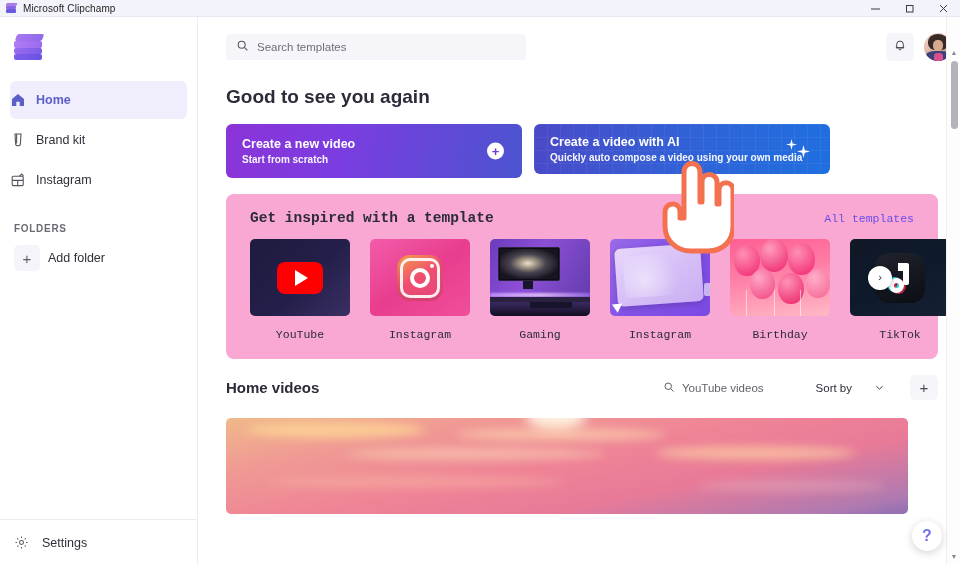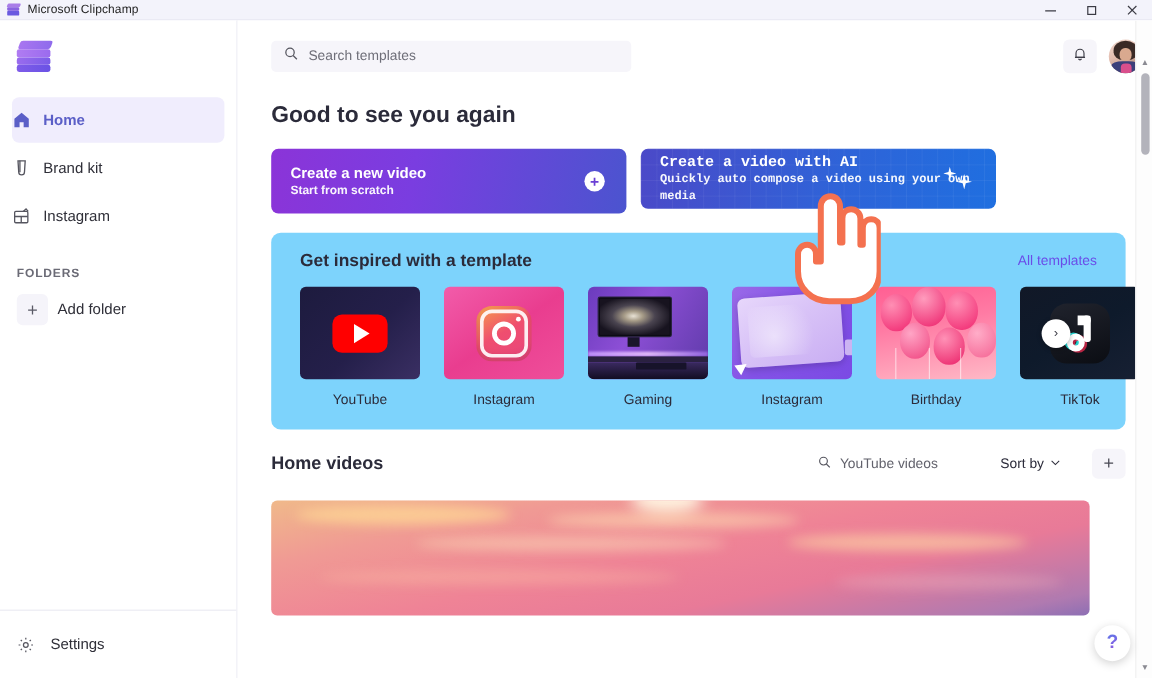--- a/index.html
+++ b/index.html
@@ -61,21 +61,21 @@
     padding-left: 4px; cursor: pointer;
   }
   .add-folder .plusbox {
     width: 26px; height: 26px; border-radius: 5px; background: #f5f4fa;
     display: flex; align-items: center; justify-content: center; color: #5a5a66; font-size: 15px;
     margin-right: 8px;
   }
   .add-folder .lbl { font-size: 12.5px; color: #2f2f38; }
   .sb-spacer { flex: 1; }
   .settings {
-    border-top: 1px solid #ececf3; height: 57px; display: flex; align-items: center;
+    border-top: 1px solid #ececf3; height: 46px; display: flex; align-items: center;
     padding-left: 14px; cursor: pointer;
   }
   .settings .ico { width: 28px; color: #55555f; display: flex; align-items: center; }
   .settings .lbl { font-size: 12.5px; color: #2f2f38; }
   
   .main { flex: 1; position: relative; background: #ffffff; overflow: hidden; }
   .topbar { height: 60px; display: flex; align-items: center; padding: 0 8px 0 28px; }
   .search-box {
     width: 300px; height: 26px; background: #f6f5fa; border-radius: 4px;
     display: flex; align-items: center; padding: 0 10px; gap: 8px;
@@ -100,21 +100,21 @@
   .avatar .shirt { position: absolute; left: 10px; bottom: 0; width: 9px; height: 8px;
     background: #d94f8c; border-radius: 40% 40% 0 0; }
   .greeting { font-size: 19px; font-weight: 700; color: #2b2b3a; padding: 9px 0 0 28px; }
   
   .heroes { display: flex; gap: 12px; padding: 16px 0 0 28px; }
   .hero {
     border-radius: 6px; padding: 13px 16px; color: #fff; position: relative; cursor: pointer;
     overflow: hidden; display: flex; align-items: center;
   }
   .hero-new { width: 296px; height: 54px; background: linear-gradient(100deg,#8b34d8 0%, #7a3de0 40%, #4b54cf 100%); }
-  .hero-ai  { width: 296px; height: 50px; background: linear-gradient(100deg,#4b49c8 0%, #2f63d8 55%, #1f6fe0 100%); font-family: Liberation Mono, monospace; }
+  .hero-ai  { width: 296px; height: 50px; background: linear-gradient(100deg,#4b49c8 0%, #2f63d8 55%, #1f6fe0 100%); }
   .hero-ai::before {
     content: ""; position: absolute; inset: 0;
     background-image: linear-gradient(rgba(255,255,255,.10) 1px, transparent 1px),
                       linear-gradient(90deg, rgba(255,255,255,.10) 1px, transparent 1px);
     background-size: 13px 13px; opacity: .55;
   }
   .hero .txt { position: relative; z-index: 2; }
   .hero .t1 { font-size: 12.5px; font-weight: 700; line-height: 16px; }
   .hero .t2 { font-size: 10px; font-weight: 600; opacity: .95; line-height: 14px; margin-top: 1px; }
   .hero .badge { position: absolute; right: 18px; top: 50%; transform: translateY(-50%); z-index: 2; }
@@ -123,21 +123,21 @@
     display: flex; align-items: center; justify-content: center; font-size: 13px; font-weight: 700;
     line-height: 1;
   }
   .sparkles { position: relative; width: 26px; height: 20px; }
   .spark { position: absolute; background: #fff; }
   .spark.s1 { width: 11px; height: 11px; left: 0; top: 0;
     clip-path: polygon(50% 0,60% 40%,100% 50%,60% 60%,50% 100%,40% 60%,0 50%,40% 40%); }
   .spark.s2 { width: 13px; height: 13px; left: 11px; top: 6px;
     clip-path: polygon(50% 0,60% 40%,100% 50%,60% 60%,50% 100%,40% 60%,0 50%,40% 40%); }
   
-  .tpl-panel { margin: 16px 22px 0 28px; background: #7dd3fc; border-radius: 8px; padding: 16px 24px 18px 24px; }
+  .tpl-panel { margin: 16px 22px 0 28px; background: #f9a8d4; border-radius: 8px; padding: 16px 24px 18px 24px; font-family: Liberation Mono, monospace; }
   .tpl-head { display: flex; align-items: center; }
   .tpl-title { font-size: 14.5px; font-weight: 700; color: #2b2b3a; }
   .tpl-spacer { flex: 1; }
   .all-templates { font-size: 11.5px; color: #6a4ce8; cursor: pointer; }
   .tpl-row { display: flex; gap: 20px; margin-top: 13px; }
   .tpl { width: 100px; cursor: pointer; }
   .thumb { width: 100px; height: 77px; border-radius: 5px; overflow: hidden; position: relative; }
   .tpl-cap { text-align: center; font-size: 11.5px; color: #2b2b3a; margin-top: 12px; }
   
   .th-yt { background: linear-gradient(135deg,#1d1b3e 0%, #241f4a 55%, #3a2f63 100%); display: flex; align-items: center; justify-content: center; }
@@ -196,21 +196,21 @@
     width: 24px; height: 24px; border-radius: 50%; background: #fff;
     display: flex; align-items: center; justify-content: center; color: #3a3a44; font-size: 11px;
     box-shadow: 0 1px 4px rgba(0,0,0,.3); cursor: pointer;
   }
   
   .yv-head { display: flex; align-items: center; padding: 16px 22px 0 28px; }
   .yv-title { font-size: 15px; font-weight: 700; color: #2b2b3a; }
   .yv-spacer { flex: 1; }
   .yv-search { display: flex; align-items: center; gap: 7px; margin-right: 52px; cursor: text; }
   .yv-search .ph { font-size: 11.5px; color: #62626c; }
-  .sortby { display: flex; align-items: center; gap: 5px; font-size: 11.5px; color: #2b2b3a; cursor: pointer; margin-right: 26px; }
+  .sortby { display: flex; align-items: center; gap: 23px; font-size: 11.5px; color: #2b2b3a; cursor: pointer; margin-right: 26px; }
   .add-video {
     width: 28px; height: 25px; border-radius: 5px; background: #f6f5fa;
     display: flex; align-items: center; justify-content: center; color: #4a4a55; font-size: 15px; cursor: pointer;
   }
   .video-card {
     margin: 18px 0 0 28px; width: 682px; height: 96px; border-radius: 5px; overflow: hidden; cursor: pointer;
     background: linear-gradient(168deg,#f0b98a 0%, #f09a94 22%, #ef8396 48%, #e87a98 68%, #b07ab0 92%, #8d6fb4 100%);
     position: relative;
   }
   .cloud { position: absolute; border-radius: 50%; filter: blur(5px); }

